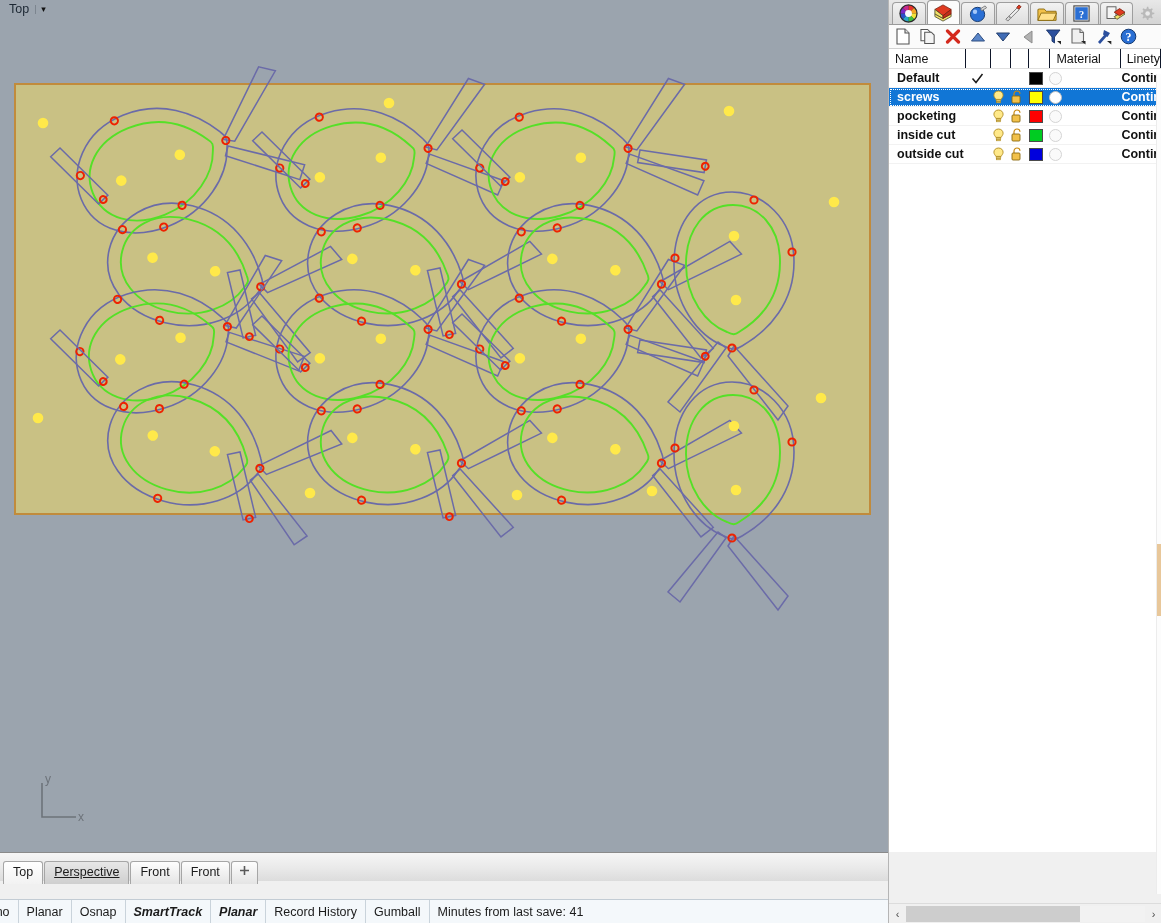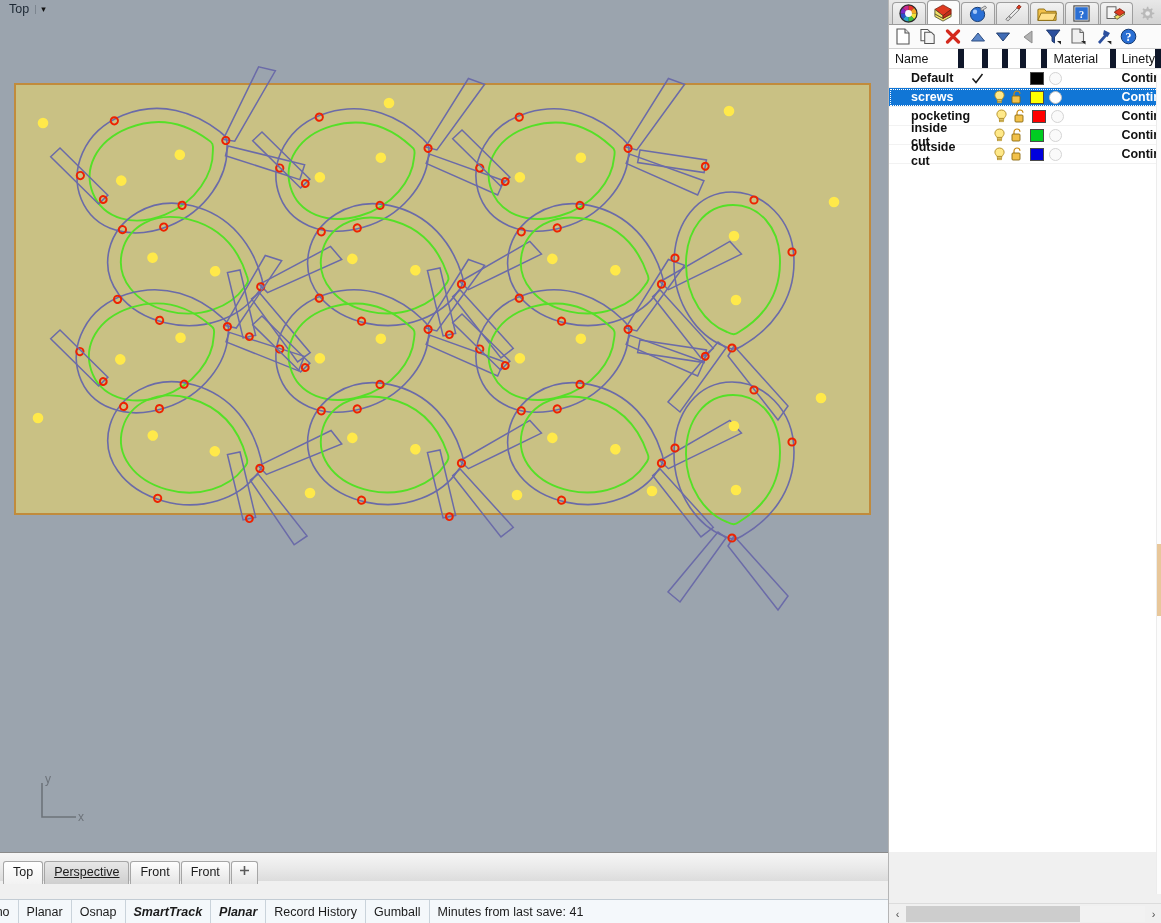--- a/index.html
+++ b/index.html
@@ -123,33 +123,33 @@
   }
 
   
   #layer-table { background:#ffffff; height: 803px; position:relative; }
   .lt-header {
     display:flex; height: 20px; align-items:center;
     font-size: 12.5px; color:#111;
     border-bottom: 1px solid #e0e0e0;
     background: #ffffff;
   }
-  .lt-header .col { border-right:6px solid #0f172a; height:100%; display:flex; align-items:center; padding-left:6px;}
+  .lt-header .col { border-right:1px solid #0f172a; height:100%; display:flex; align-items:center; padding-left:6px;}
   .lt-row {
     display:flex; height: 19px; align-items:center;
     font-size: 12.5px; color:#111;
     border-bottom: 1px solid #f2f2f2;
     font-weight: bold;
   }
   .lt-row.bold { font-weight: bold; }
   .lt-row.selected {
     background: #1176d6; color:#ffffff;
     outline: 1px dotted #ffffff; outline-offset: -2px;
   }
-  .c-name   { width: 80px;  padding-left:22px; }
+  .c-name   { width: 80px;  padding-left:8px; }
   .c-check  { width: 26px;  display:flex; align-items:center; justify-content:center;}
   .c-bulb   { width: 20px;  display:flex; align-items:center; justify-content:center;}
   .c-lock   { width: 19px;  display:flex; align-items:center; justify-content:center;}
   .c-color  { width: 22px;  display:flex; align-items:center; justify-content:center;}
   .c-matlbl { width: 73px;  padding-left:6px;}
   .c-lt     { flex:1;       padding-left:6px;}
   .swatch   { width:14px; height:13px; border:1px solid #4a4a4a; display:block; }
   .matdot   { width:13px; height:13px; border-radius:50%; background:#fafafa; border:1px solid #d4d4d4; display:block; }
   .matdot.on{ background:#ffffff; border:1px solid #bfbfbf; }
 

